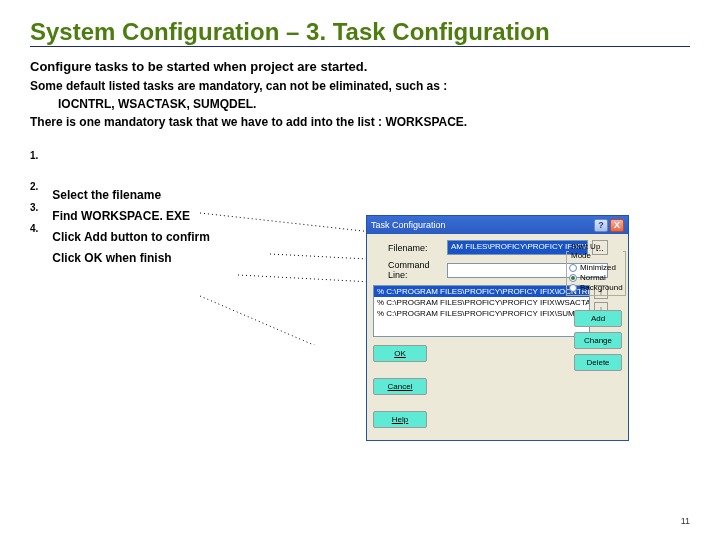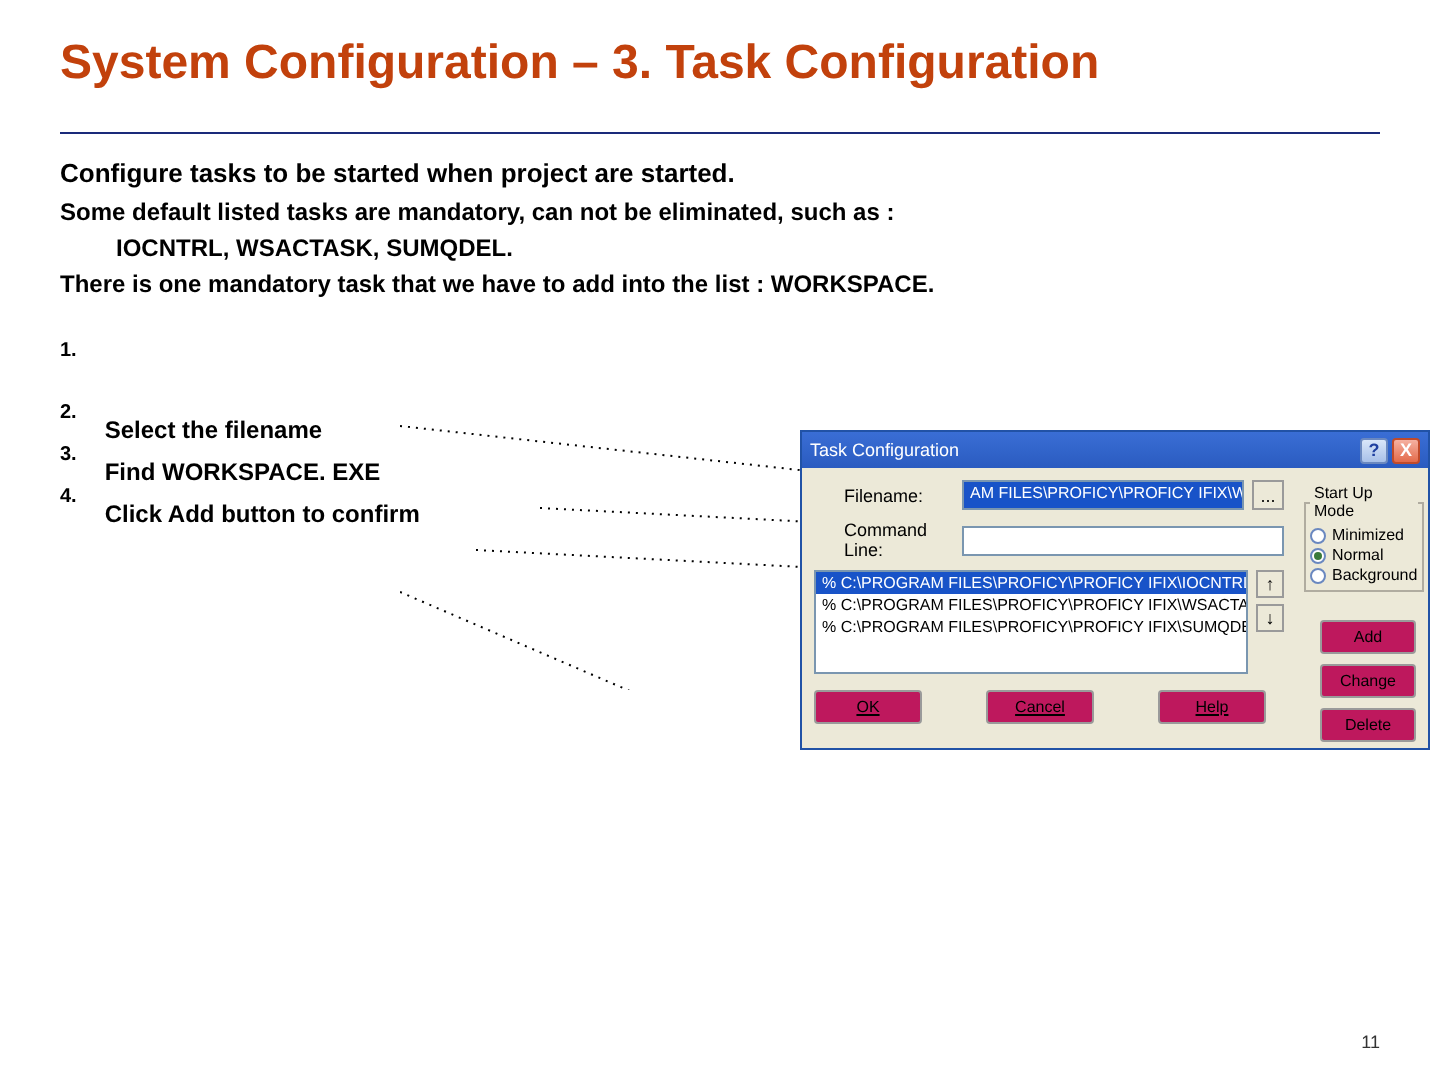--- a/index.html
+++ b/index.html
@@ -1,28 +1,28 @@
 <!DOCTYPE html>
 <html><head>
 <meta charset="utf-8">
 <style>
   * { box-sizing: border-box; margin: 0; padding: 0; }
   body { width: 720px; height: 540px; background: #fff; font-family: Arial, sans-serif; color: #000; position: relative; padding: 18px 30px; }
-  .title { color: #c2410c; font-size: 24px; font-weight: bold; margin-bottom: 20px; }
+  .title { color: #4d7c0f; font-size: 24px; font-weight: bold; margin-bottom: 0; }
   .rule { border-top: 1.5px solid #1a2a7a; margin-bottom: 12px; }
   .subtitle { font-size: 13px; font-weight: bold; margin-bottom: 4px; }
   .bodytext { font-size: 12px; font-weight: bold; line-height: 1.35; margin-bottom: 2px; }
   .indent { padding-left: 28px; }
   .steps { margin-top: 14px; display: flex; gap: 14px; }
   .nums { font-size: 10px; line-height: 2.1; font-weight: bold; }
   .steptext { font-size: 12px; font-weight: bold; line-height: 1.75; margin-top: 40px; }
   .u { text-decoration: underline; }
   .pagenum { position: absolute; bottom: 14px; right: 30px; font-size: 9px; color: #333; }
 
-  .dlg { position: absolute; top: 215px; left: 400px; width: 315px; border: 1px solid #2152a6; background: #ece9d8; font-size: 9px; font-family: Tahoma, sans-serif; }
+  .dlg { position: absolute; top: 215px; left: 366px; width: 263px; border: 1px solid #2152a6; background: #ece9d8; font-size: 9px; font-family: Tahoma, sans-serif; }
   .dlg-title { background: linear-gradient(#3a6ed5,#2a5bc0); color: #fff; height: 18px; display: flex; align-items: center; padding: 0 4px; justify-content: space-between; }
   .dlg-title-btns { display: flex; gap: 2px; }
   .tbtn { width: 14px; height: 13px; background: linear-gradient(#f5b1a1,#e36a4a); border: 1px solid #c04a2a; border-radius: 2px; display: flex; align-items: center; justify-content: center; color: #fff; font-size: 9px; font-weight: bold; }
   .tbtn.help { background: linear-gradient(#d9e6f9,#a8c0e8); border-color: #6a88c0; color: #2040a0; }
   .dlg-body { padding: 6px 6px 6px 6px; position: relative; }
   .row { display: flex; align-items: center; gap: 4px; margin-bottom: 5px; }
   .lbl { width: 70px; padding-left: 15px; }
   .txt { flex: 1; height: 15px; background: #1853c8; border: 1px solid #7a96b0; color: #fff; padding: 1px 3px; font-size: 8px; white-space: nowrap; overflow: hidden; }
   .txt.white { background: #fff; color: #000; }
   .browse { width: 16px; height: 15px; background: #ece9d8; border: 1px solid #9a9a9a; display: flex; align-items: center; justify-content: center; }
@@ -32,22 +32,22 @@
   .radio { display: flex; align-items: center; gap: 3px; margin: 1px 0; }
   .rdot { width: 8px; height: 8px; border: 1px solid #6a88c0; border-radius: 50%; background: #fff; display: inline-flex; align-items: center; justify-content: center; }
   .rdot.sel::after { content: ""; width: 4px; height: 4px; background: #3a7a3a; border-radius: 50%; }
   .listarea { display: flex; gap: 4px; margin-top: 4px; }
   .tasklist { flex: 1; height: 52px; background: #fff; border: 1px solid #7a96b0; overflow: hidden; }
   .tasklist .li { padding: 1px 3px; font-size: 8px; white-space: nowrap; overflow: hidden; }
   .tasklist .li.sel { background: #1853c8; color: #fff; }
   .updown { width: 14px; display: flex; flex-direction: column; gap: 3px; }
   .arrow { width: 14px; height: 14px; background: #ece9d8; border: 1px solid #9a9a9a; display: flex; align-items: center; justify-content: center; }
   .sidebtns { position: absolute; right: 6px; top: 76px; width: 48px; display: flex; flex-direction: column; gap: 5px; }
-  .btn { height: 17px; background: #be185d; border: 1px solid #9a9a9a; border-radius: 2px; display: flex; align-items: center; justify-content: center; font-size: 8px; cursor: default; }
-  .bottombar { display: flex; gap: 32px; padding: 8px 0 6px; }
+  .btn { height: 17px; background: #5eead4; border: 1px solid #9a9a9a; border-radius: 2px; display: flex; align-items: center; justify-content: center; font-size: 8px; cursor: default; }
+  .bottombar { display: flex; gap: 16px; padding: 8px 0 6px; flex-direction: column; }
   .bottombar .btn { width: 54px; text-decoration: underline; }
   svg.dotted-arrow { position: absolute; pointer-events: none; }
 </style>
 </head>
 <body>
 
 <div class="title">System Configuration – 3. Task Configuration</div>
 <div class="rule"></div>
 <div class="subtitle">Configure tasks to be started when project are started.</div>
 <div class="bodytext">Some default listed tasks are mandatory, can not be eliminated, such as :</div>
@@ -58,20 +58,21 @@
   <div class="nums">
     <div>1.</div>
     <div style="margin-top:10px">2.</div>
     <div>3.</div>
     <div>4.</div>
   </div>
   <div class="steptext">
     <div>Select the filename</div>
     <div>Find WORKSPACE. EXE</div>
     <div>Click Add button to confirm</div>
+    <div>Click OK when finish</div>
   </div>
 </div>
 
 <svg class="dotted-arrow" style="left:200px; top:205px;" width="300" height="140">
   <defs>
       <marker id="ah" markerWidth="6" markerHeight="6" refX="5" refY="3" orient="auto">
         <path d="M0,0 L6,3 L0,6 Z" fill="#000"></path>
       </marker>
     </defs>
   <line x1="0" y1="8" x2="290" y2="40" stroke="#000" stroke-width="1" stroke-dasharray="1 3" marker-end="url(#ah)"></line>

